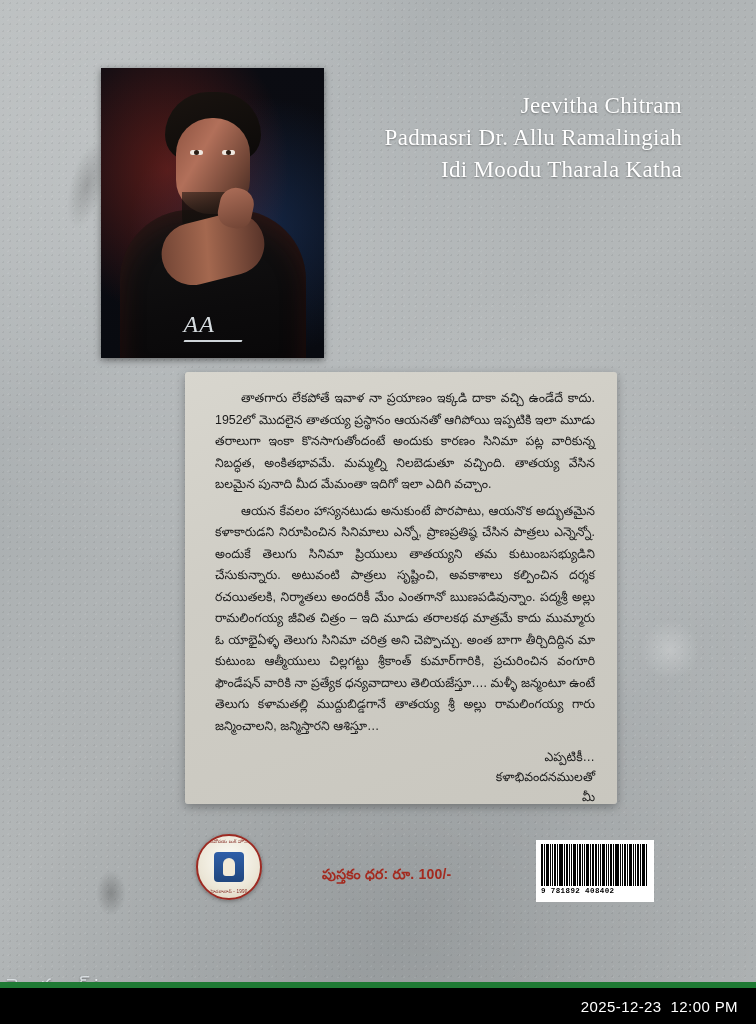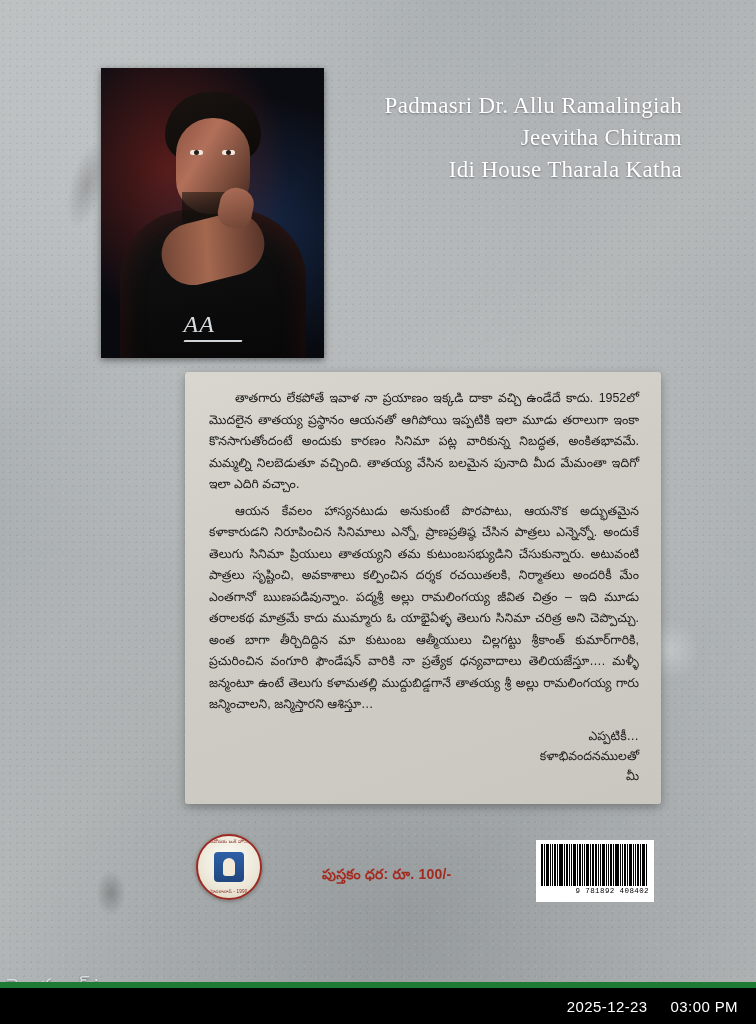--- a/index.html
+++ b/index.html
@@ -183,26 +183,26 @@
     font-size: 23px;
     line-height: 32px;
     letter-spacing: 0.3px;
   }
 
   
   .note {
     position: absolute;
     left: 185px;
     top: 372px;
-    width: 476px;
+    width: 432px;
     height: 432px;
     background: linear-gradient(160deg, #d8d6ce 0%, #cfcdc5 40%, #c9c7bf 100%);
     border-radius: 3px;
     box-shadow: 0 3px 10px rgba(0,0,0,0.3);
-    padding: 16px 22px 14px 24px;
+    padding: 16px 22px 14px 30px;
     box-sizing: border-box;
     color: #1a1a1a;
     font-family: "Liberation Sans", sans-serif;
     font-size: 12.4px;
     line-height: 21.5px;
     text-align: justify;
     overflow: hidden;
   }
   .note p {
     margin: 0 0 5px 0;
@@ -292,22 +292,23 @@
   .barcode .bars i {
     display: block;
     background: #000;
     height: 100%;
   }
   .barcode .num {
     margin-top: 1px;
     font-family: "Liberation Mono", monospace;
     font-size: 7.5px;
     letter-spacing: 0.4px;
-    text-align: right;
+    text-align: left;
     color: #000;
+    font-weight: bold;
   }
 
   
   .watermark {
     position: absolute;
     left: 4px;
     bottom: 8px;
     color: #d8dde0;
     font-family: "Liberation Serif", serif;
     text-shadow: 0 1px 2px rgba(0,0,0,0.4);
@@ -352,21 +353,21 @@
     color: #ffffff;
     display: flex;
     align-items: center;
     justify-content: flex-end;
     padding-right: 18px;
     box-sizing: border-box;
     font-family: "Liberation Sans", sans-serif;
     font-size: 15px;
     letter-spacing: 0.4px;
   }
-  .bottom-bar .ts-date { margin-right: 23px; }
+  .bottom-bar .ts-date { margin-right: 9px; }
   .green-strip {
     position: absolute;
     left: 0;
     bottom: 36px;
     width: 100%;
     height: 6px;
     background: #1f7a34;
   }
 </style>
 </head>
@@ -395,23 +396,23 @@
       <div class="p-arm"></div>
       <div class="p-hand"></div>
     </div>
     <div class="p-signature">
       <span>AA</span>
       <span class="underline"></span>
     </div>
   </div>
 
   <div class="title-block">
+    <div class="line">Jeevitha Chitram</div>
     <div class="line">Padmasri Dr. Allu Ramalingiah</div>
-    <div class="line">Jeevitha Chitram</div>
-    <div class="line">Idi House Tharala Katha</div>
+    <div class="line">Idi Moodu Tharala Katha</div>
   </div>
 
   <div class="note">
     <p>తాతగారు లేకపోతే ఇవాళ నా ప్రయాణం ఇక్కడి దాకా వచ్చి ఉండేదే కాదు. 1952లో మొదలైన తాతయ్య ప్రస్థానం ఆయనతో ఆగిపోయి ఇప్పటికి ఇలా మూడు తరాలుగా ఇంకా కొనసాగుతోందంటే అందుకు కారణం సినిమా పట్ల వారికున్న నిబద్ధత, అంకితభావమే. మమ్మల్ని నిలబెడుతూ వచ్చింది. తాతయ్య వేసిన బలమైన పునాది మీద మేమంతా ఇదిగో ఇలా ఎదిగి వచ్చాం.</p>
     <p>ఆయన కేవలం హాస్యనటుడు అనుకుంటే పొరపాటు, ఆయనొక అద్భుతమైన కళాకారుడని నిరూపించిన సినిమాలు ఎన్నో, ప్రాణప్రతిష్ఠ చేసిన పాత్రలు ఎన్నెన్నో. అందుకే తెలుగు సినిమా ప్రియులు తాతయ్యని తమ కుటుంబసభ్యుడిని చేసుకున్నారు. అటువంటి పాత్రలు సృష్టించి, అవకాశాలు కల్పించిన దర్శక రచయితలకి, నిర్మాతలు అందరికీ మేం ఎంతగానో ఋణపడివున్నాం. పద్మశ్రీ అల్లు రామలింగయ్య జీవిత చిత్రం – ఇది మూడు తరాలకథ మాత్రమే కాదు ముమ్మారు ఓ యాభైఏళ్ళ తెలుగు సినిమా చరిత్ర అని చెప్పొచ్చు. అంత బాగా తీర్చిదిద్దిన మా కుటుంబ ఆత్మీయులు చిల్లగట్టు శ్రీకాంత్ కుమార్‌గారికి, ప్రచురించిన వంగూరి ఫౌండేషన్ వారికి నా ప్రత్యేక ధన్యవాదాలు తెలియజేస్తూ…. మళ్ళీ జన్మంటూ ఉంటే తెలుగు కళామతల్లి ముద్దుబిడ్డగానే తాతయ్య శ్రీ అల్లు రామలింగయ్య గారు జన్మించాలని, జన్మిస్తారని ఆశిస్తూ…</p>
     <div class="signoff">
       <div>ఎప్పటికీ…</div>
       <div>కళాభివందనములతో</div>
       <div>మీ</div>
 
@@ -477,15 +478,15 @@
       <span>తెలుగుబుక్</span><span class="in">.in</span>
     </div>
     <div class="wm-sub">Navodaya Book House</div>
     <div class="wm-sub2">Since....1990</div>
   </div>
   <div class="wm-leaf"></div>
 
   <div class="green-strip"></div>
   <div class="bottom-bar">
     <span class="ts-date">2025-12-23</span>
-    <span>03:00 PM</span>
+    <span>12:00 PM</span>
   </div>
 </div>
 
 </body></html>

